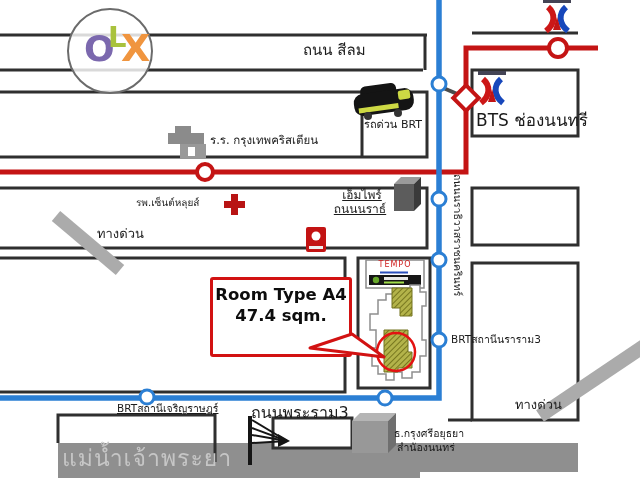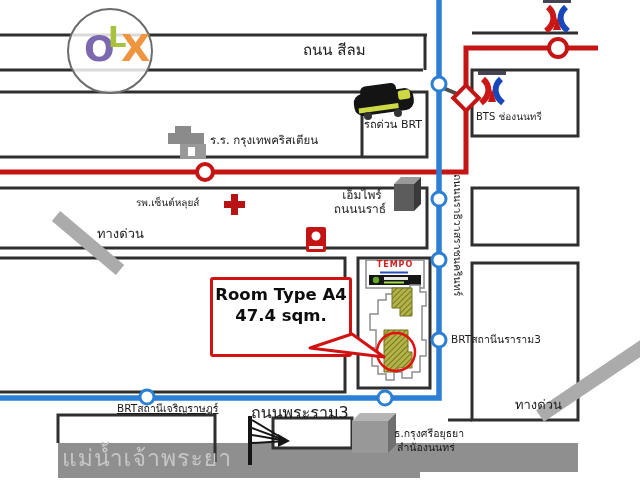--- a/index.html
+++ b/index.html
@@ -1,40 +1,40 @@
 <!DOCTYPE html>
 <html><head>
 <meta charset="utf-8">
 <style>
   html,body{margin:0;padding:0;background:#ffffff;}
   .stage{position:relative;width:640px;height:480px;background:#fff;overflow:hidden;
          font-family:"DejaVu Sans","Liberation Sans",sans-serif;color:#111;}
   .stage svg.map{position:absolute;left:0;top:0;z-index:1;}
   .lbl{position:absolute;z-index:3;white-space:nowrap;color:#1b1b1b;line-height:1.1;}
-  .c{text-align:center;}
+  .c{text-align:center;text-decoration:underline;}
   .r{text-align:right;}
   
   .lbl-silom{left:303px;top:42px;font-size:15px;}
   .lbl-sathorn{left:317px;top:160px;font-size:16px;}
   .lbl-brtexpress{left:350px;top:119px;width:72px;font-size:11px;}
   .lbl-school{left:210px;top:134px;font-size:11.5px;}
-  .lbl-bts{left:476px;top:111px;font-size:10px;}
+  .lbl-bts{left:476px;top:111px;font-size:17px;}
   .lbl-hospital{left:136px;top:197px;font-size:10px;}
   .lbl-expl{left:97px;top:227px;font-size:13px;}
   .lbl-emp1{left:332px;top:189px;width:60px;font-size:12px;}
   .lbl-emp2{left:330px;top:203px;width:60px;font-size:12px;}
   .lbl-nara{left:463px;top:174px;font-size:10.5px;transform:rotate(90deg);transform-origin:0 0;}
   .lbl-nararam{left:451px;top:334px;font-size:10.5px;}
   .lbl-rama3{left:251px;top:404px;font-size:16px;}
   .lbl-charoen{left:117px;top:403px;font-size:10.5px;text-decoration:underline;}
   .lbl-bank1{left:394px;top:428px;font-size:10.5px;}
   .lbl-bank2{left:397px;top:442px;font-size:10.5px;}
   .lbl-river{left:62px;top:446px;font-size:23px;color:#c6c6c6;letter-spacing:1px;z-index:2;}
   .lbl-expr{left:515px;top:398px;font-size:13px;}
-  .lbl-sign{left:368px;top:261px;width:54px;font-size:8px;font-weight:bold;color:#d02020;
+  .lbl-sign{left:368px;top:261px;width:54px;font-size:8px;font-weight:normal;color:#d02020;
             letter-spacing:1px;text-align:center;z-index:3;}
   
   .callout{position:absolute;left:210px;top:277px;width:136px;height:70px;background:#fff;
            border:3px solid #d21212;border-radius:3px;z-index:4;padding-top:4px;}
   .callout div{font-weight:bold;font-size:16.5px;text-align:center;color:#0d0d0d;line-height:1.3;}
   .pointer-svg{position:absolute;left:300px;top:326px;z-index:5;}
   
   .olx{position:absolute;left:67px;top:8px;width:82px;height:82px;border:2px solid #6b6b6b;
        border-radius:50%;background:rgba(255,255,255,0.82);z-index:6;}
   .olx span{position:absolute;font-weight:bold;font-family:"DejaVu Sans",sans-serif;}

